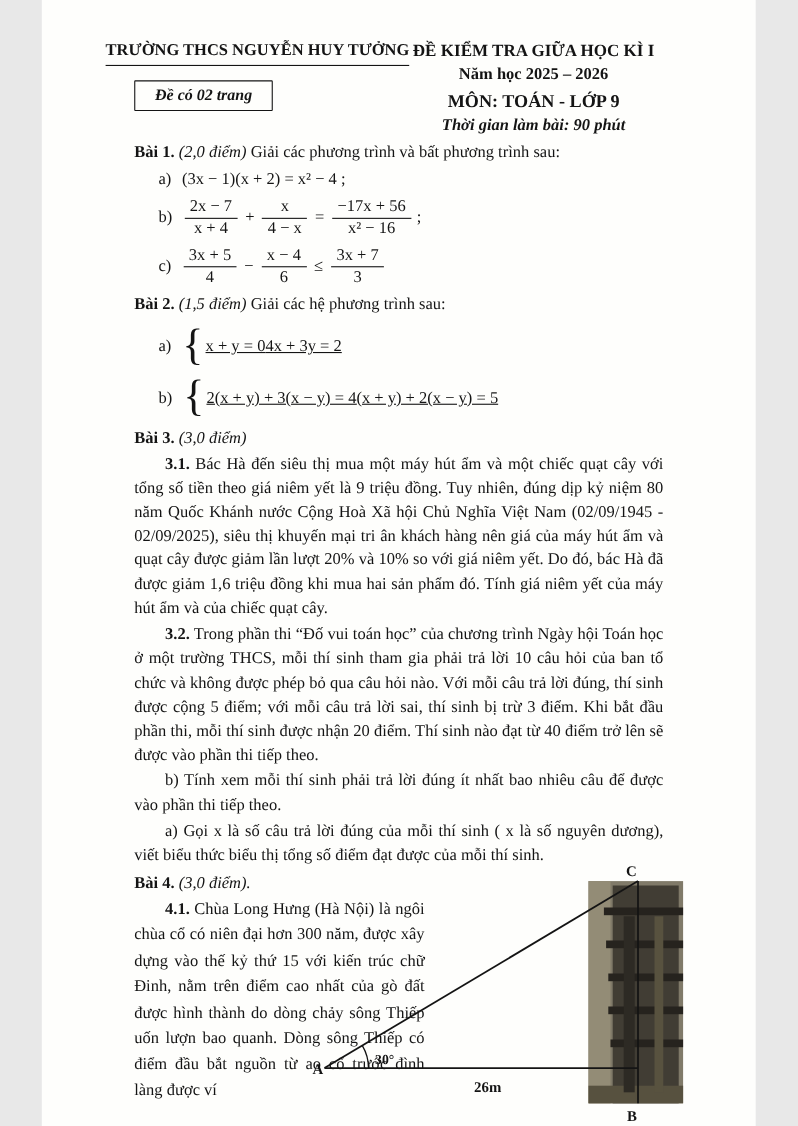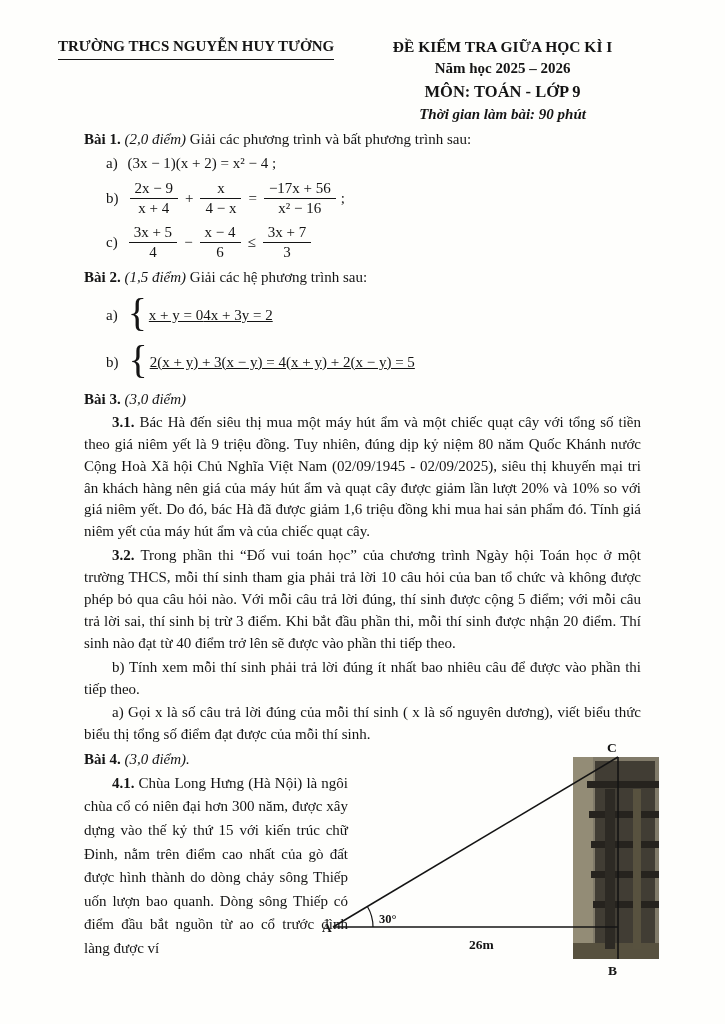--- a/index.html
+++ b/index.html
@@ -1,17 +1,17 @@
 <!DOCTYPE html>
 <html><head>
 <meta charset="utf-8">
 <style>
   html,body{margin:0;padding:0;background:#e8e8e8;}
   .page{
-    width:725px;height:1024px;margin:0 auto;box-sizing:border-box;
+    width:649px;height:1024px;margin:0 auto;box-sizing:border-box;
     background:#fefefc;color:#141414;overflow:hidden;
     font-family:"Liberation Serif","DejaVu Serif",serif;
     font-size:15px;line-height:1.38;
     padding:36px 58px 14px 58px;position:relative;
   }
   .b{font-weight:bold;}
   .i{font-style:italic;}
 
   
   .header{display:flex;align-items:flex-start;}
@@ -59,20 +59,21 @@
   svg text.ang{font-size:12.5px;}
 </style>
 </head>
 <body>
 
 <div class="page">
 
   <div class="header">
     <div class="header-left">
       <span class="school">TRƯỜNG THCS NGUYỄN HUY TƯỞNG</span><br>
+      <span class="pages-box">Đề có 02 trang</span>
     </div>
     <div class="header-right">
       <div class="exam-title">ĐỀ KIỂM TRA GIỮA HỌC KÌ I</div>
       <div class="school-year">Năm học 2025 – 2026</div>
       <div class="subject">MÔN: TOÁN  - LỚP 9</div>
       <div class="duration">Thời gian làm bài: 90 phút</div>
     </div>
   </div>
 
 
@@ -84,21 +85,21 @@
         <span class="i">(2,0 điểm)</span>
         <span>Giải các phương trình và bất phương trình sau:</span>
       </p>
       <p class="item">
         <span class="item-label">a)</span>
         <span>(3x − 1)(x + 2) = x² − 4 ;</span>
       </p>
       <div class="frac-line">
         <span class="item-label">b)</span>
         <span class="frac">
-            <span class="num">2x − 9</span>
+            <span class="num">2x − 7</span>
             <span class="den">x + 4</span>
           </span>
         <span class="op">+</span>
         <span class="frac">
             <span class="num">x</span>
             <span class="den">4 − x</span>
           </span>
         <span class="op">=</span>
         <span class="frac">
             <span class="num">−17x + 56</span>

